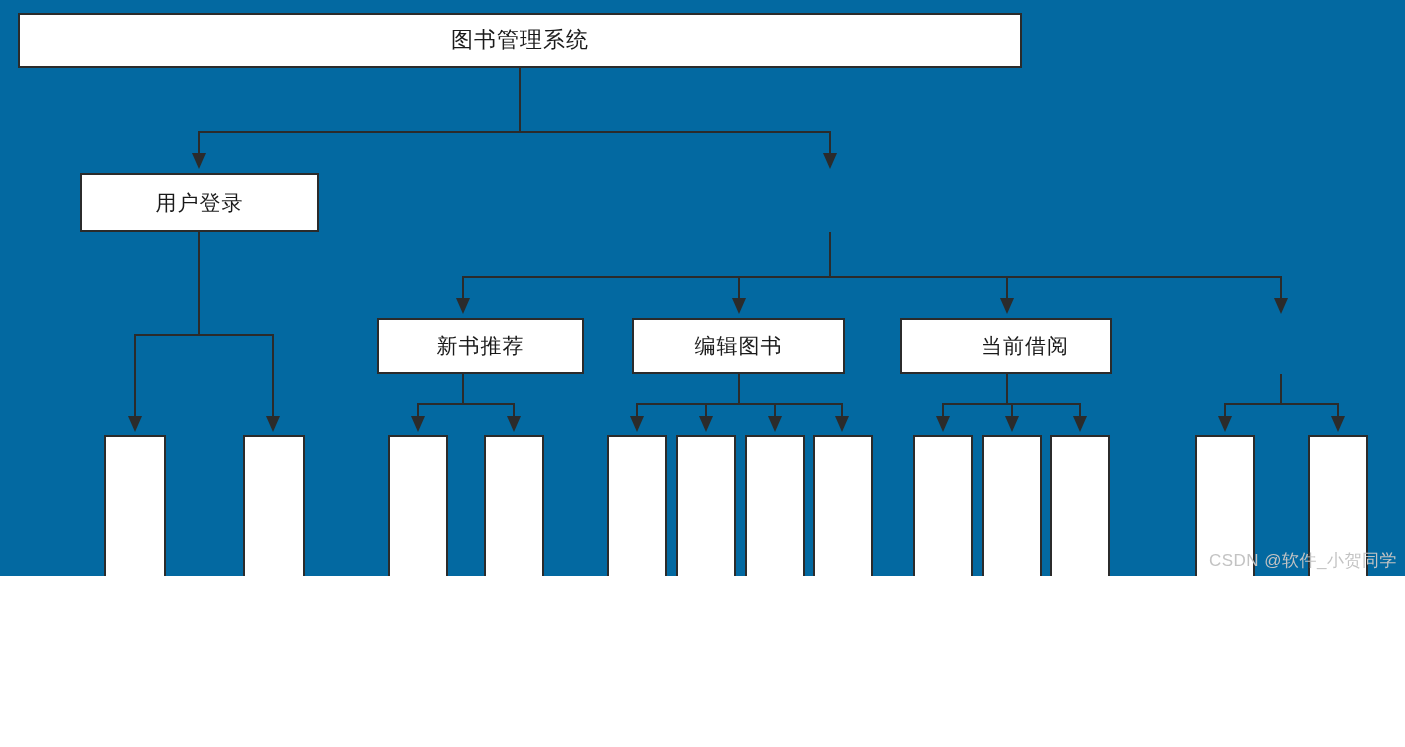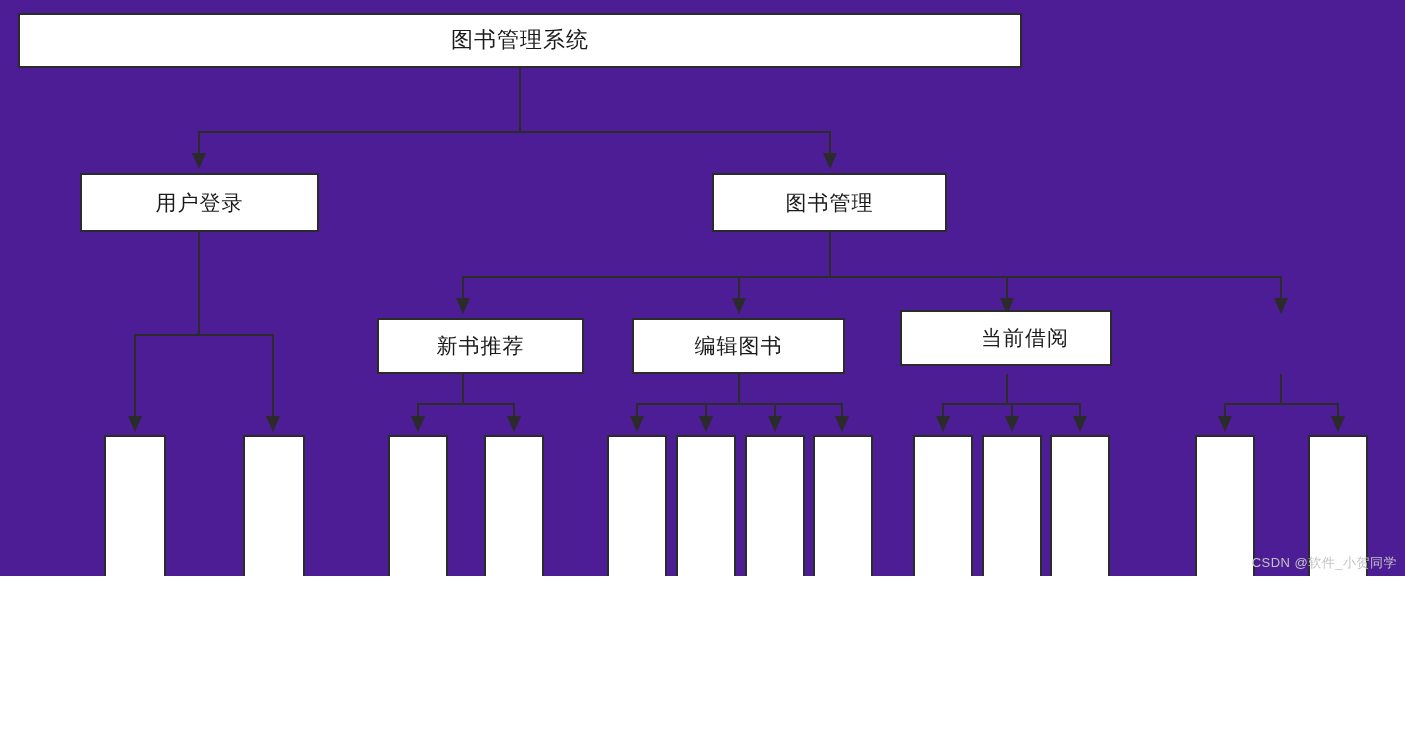--- a/index.html
+++ b/index.html
@@ -5,21 +5,21 @@
 <style>
   html,body{margin:0;padding:0;background:#ffffff;}
   body{
     font-family:"Liberation Sans","DejaVu Sans",sans-serif;
     -webkit-font-smoothing:antialiased;
   }
   #canvas{
     position:relative;
     width:1405px;
     height:576px;
-    background:#4c1d95;
+    background:#0369a1;
     overflow:hidden;
   }
   
   .node{
     position:absolute;
     box-sizing:border-box;
     background:#ffffff;
     border:2px solid #2b2b2b;
     display:flex;
     align-items:center;
@@ -57,21 +57,21 @@
     width:0;height:0;
     border-left:7px solid transparent;
     border-right:7px solid transparent;
     border-top:16px solid #2b2b2b;
   }
   
   #watermark{
     position:absolute;
     right:8px;
     bottom:4px;
-    font-size:13px;
+    font-size:17px;
     color:#c3c3c3;
     letter-spacing:0.5px;
     white-space:nowrap;
     pointer-events:none;
   }
 </style>
 </head>
 <body>
 
 <div id="canvas">
@@ -79,21 +79,20 @@
   <div class="node horiz root" style="left:18px;top:13px;width:1004px;height:55px;">图书管理系统</div>
 
   <div class="edge vline" style="left:519px;top:68px;height:64px;"></div>
   <div class="edge hline" style="left:198px;top:131px;width:633px;"></div>
   <div class="edge vline" style="left:198px;top:131px;height:25px;"></div>
   <div class="arrow" style="left:192px;top:153px;"></div>
   <div class="edge vline" style="left:829px;top:131px;height:25px;"></div>
   <div class="arrow" style="left:823px;top:153px;"></div>
 
   <div class="node horiz" style="left:80px;top:173px;width:239px;height:59px;">用户登录</div>
-  <div class="node horiz" style="left:712px;top:173px;width:235px;height:59px;">图书管理</div>
 
   <div class="edge vline" style="left:198px;top:232px;height:104px;"></div>
   <div class="edge hline" style="left:134px;top:334px;width:139px;"></div>
   <div class="edge vline" style="left:134px;top:334px;height:84px;"></div>
   <div class="arrow" style="left:128px;top:416px;"></div>
   <div class="edge vline" style="left:272px;top:334px;height:84px;"></div>
   <div class="arrow" style="left:266px;top:416px;"></div>
 
   <div class="edge vline" style="left:829px;top:232px;height:46px;"></div>
   <div class="edge hline" style="left:462px;top:276px;width:820px;"></div>
@@ -101,21 +100,21 @@
   <div class="arrow" style="left:456px;top:298px;"></div>
   <div class="edge vline" style="left:738px;top:276px;height:24px;"></div>
   <div class="arrow" style="left:732px;top:298px;"></div>
   <div class="edge vline" style="left:1006px;top:276px;height:24px;"></div>
   <div class="arrow" style="left:1000px;top:298px;"></div>
   <div class="edge vline" style="left:1280px;top:276px;height:24px;"></div>
   <div class="arrow" style="left:1274px;top:298px;"></div>
 
   <div class="node horiz" style="left:377px;top:318px;width:207px;height:56px;">新书推荐</div>
   <div class="node horiz" style="left:632px;top:318px;width:213px;height:56px;">编辑图书</div>
-  <div class="node horiz" style="left:900px;top:310px;width:212px;height:56px;padding-left:38px;">当前借阅</div>
+  <div class="node horiz" style="left:900px;top:318px;width:212px;height:56px;padding-left:38px;">当前借阅</div>
 
   <div class="edge vline" style="left:462px;top:374px;height:31px;"></div>
   <div class="edge hline" style="left:417px;top:403px;width:98px;"></div>
   <div class="edge vline" style="left:417px;top:403px;height:15px;"></div>
   <div class="arrow" style="left:411px;top:416px;"></div>
   <div class="edge vline" style="left:513px;top:403px;height:15px;"></div>
   <div class="arrow" style="left:507px;top:416px;"></div>
 
   <div class="edge vline" style="left:738px;top:374px;height:31px;"></div>
   <div class="edge hline" style="left:636px;top:403px;width:207px;"></div>

